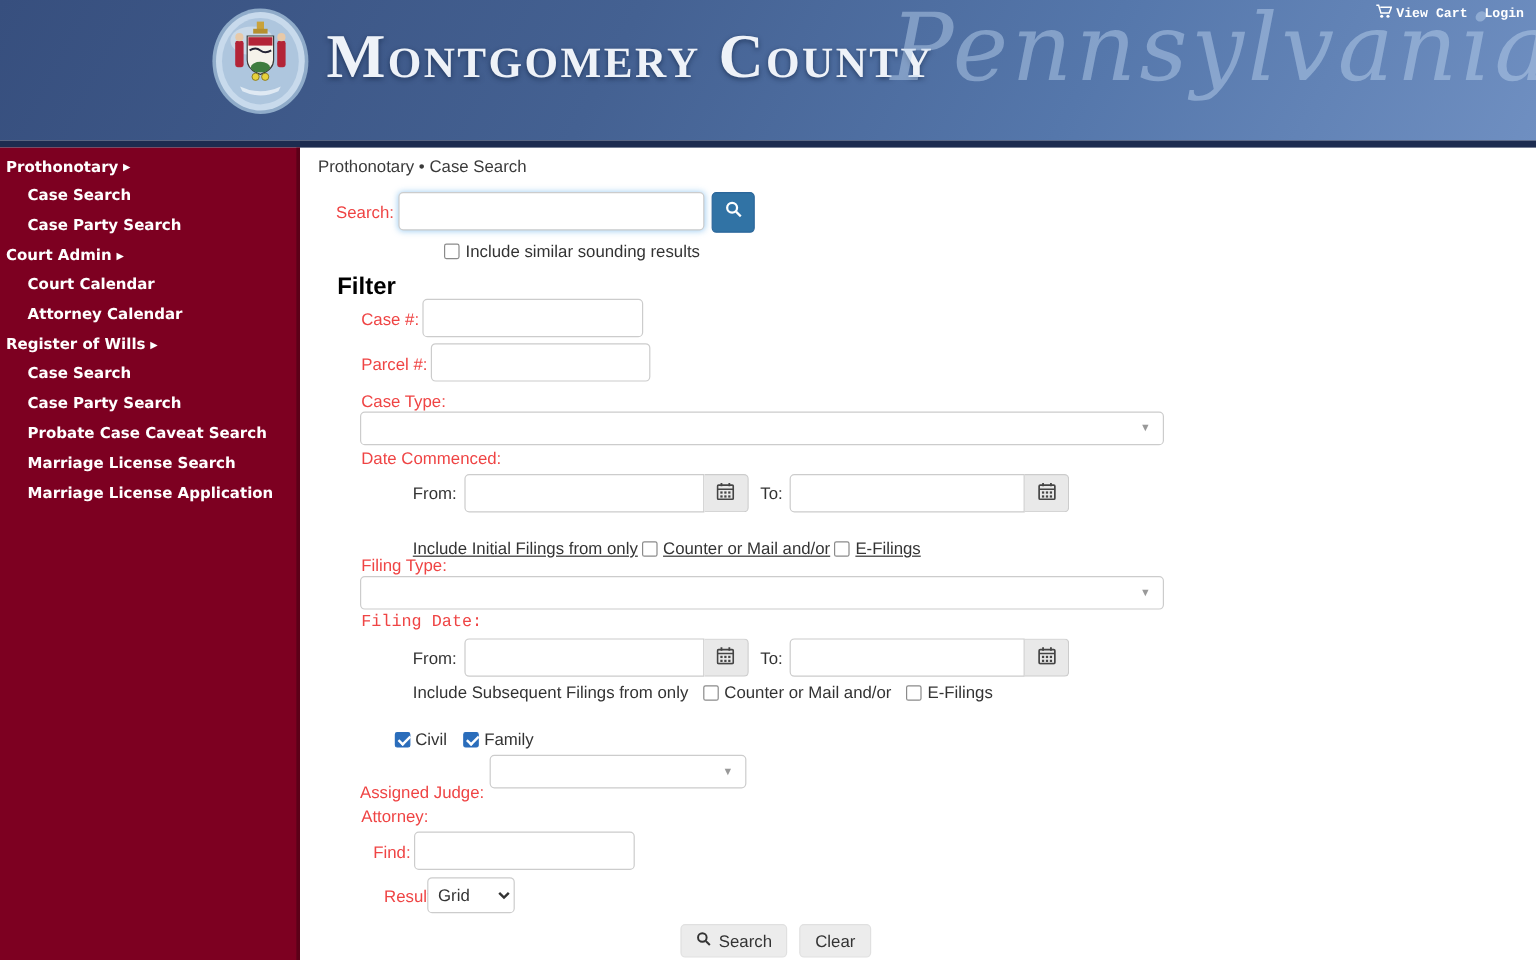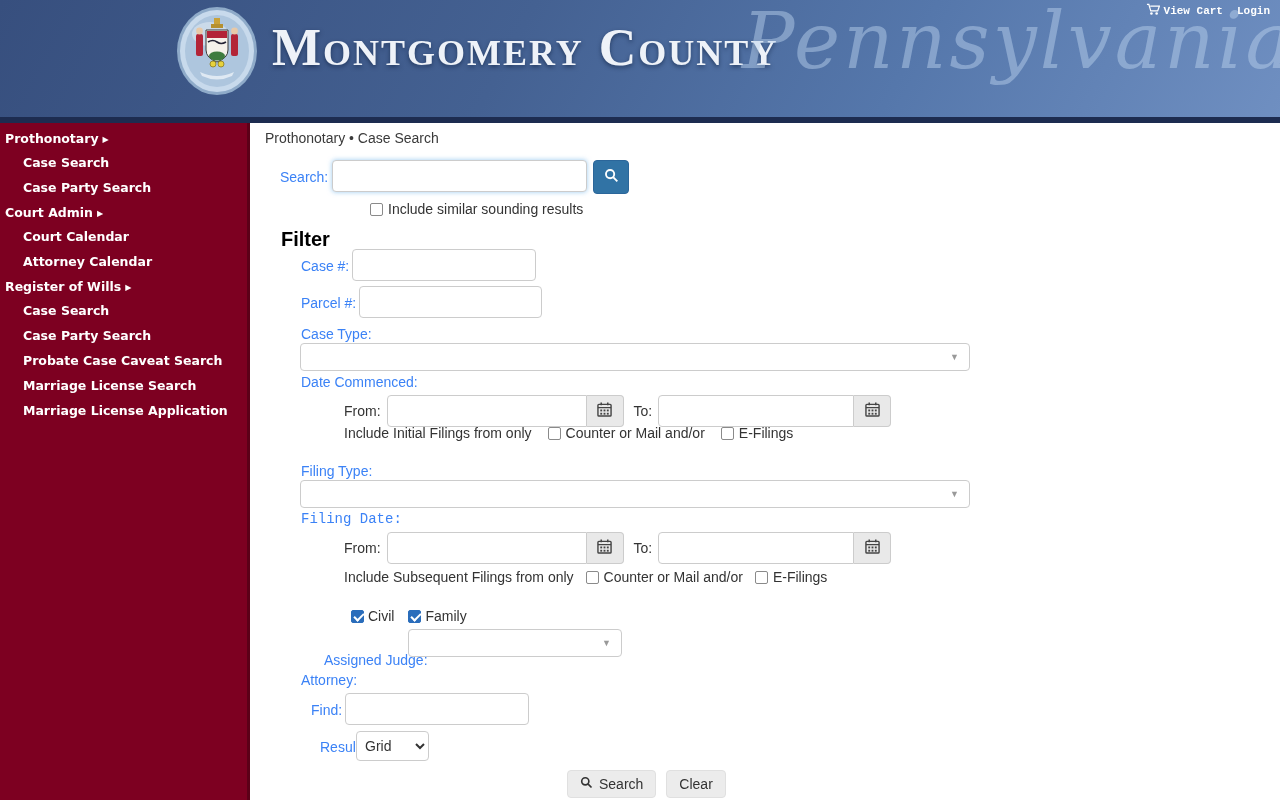--- a/index.html
+++ b/index.html
@@ -39,21 +39,21 @@
     position:absolute; top:123px; left:0; width:250px; height:677px;
     background:#7d0021; border-right:3px solid #5c0018;
     font-family:"DejaVu Sans", sans-serif; color:#fff; font-weight:bold; font-size:12.5px;
     padding-top:3px;
   }
   .nav-section-header { padding:5px 5px 4px 5px; cursor:pointer; }
   .nav-item { padding:5px 5px 5px 23px; cursor:pointer; }
   .arrow { font-size:8px; margin-left:4px; vertical-align:1px; }
 
   
-  .main-label { position:absolute; font-size:14px; color:#3b82f6; white-space:nowrap; }
+  .main-label { position:absolute; font-size:14px; color:#ef4444; white-space:nowrap; }
   .breadcrumb { position:absolute; left:265px; top:130px; font-size:14px; color:#3a3a3a; }
 
   input[type="text"] {
     border:1px solid #ccc; border-radius:4px; height:32px; padding:0 8px;
     font-size:14px; color:#333; font-family:"Liberation Sans", sans-serif; outline:none;
     background:#fff;
   }
   .search-input {
     position:absolute; left:332px; top:160px; width:255px; height:34px;
     border-color:#6cb1e1; box-shadow:0 0 5px rgba(102,175,233,.65);
@@ -242,21 +242,21 @@
                 <rect x="10.5" y="8" width="2" height="2"></rect>
                 <rect x="3.5" y="11.5" width="2" height="2"></rect>
                 <rect x="7" y="11.5" width="2" height="2"></rect>
                 <rect x="10.5" y="11.5" width="2" height="2"></rect>
               </g>
           </svg>
         </span>
       </span>
     </span>
   </div>
-  <div class="row-flex" style="left:316px; top:425px; gap:16px;">
+  <div class="row-flex" style="left:316px; top:449px; gap:3px;text-decoration:underline;">
     <span>Include Initial Filings from only</span>
     <label class="cb-label">
       <input type="checkbox" style="">
       <span>Counter or Mail and/or</span>
     </label>
     <label class="cb-label">
       <input type="checkbox" style="">
       <span>E-Filings</span>
     </label>
   </div>
@@ -318,32 +318,32 @@
     <label class="cb-label">
       <input type="checkbox" style="">
       <span>Counter or Mail and/or</span>
     </label>
     <label class="cb-label">
       <input type="checkbox" style="">
       <span>E-Filings</span>
     </label>
   </div>
 
-  <div class="row-flex" style="left:301px; top:608px; gap:14px;margin-left:22px;">
+  <div class="row-flex" style="left:301px; top:608px; gap:14px;">
     <label class="cb-label" style="gap:4px;">
       <input type="checkbox" checked="" style="">
       <span>Civil</span>
     </label>
     <label class="cb-label" style="gap:4px;">
       <input type="checkbox" checked="" style="">
       <span>Family</span>
     </label>
   </div>
 
-  <div class="main-label" style="left:300px; top:652px;margin-left:24px;">Assigned Judge:</div>
+  <div class="main-label" style="left:300px; top:652px;">Assigned Judge:</div>
   <div class="combobox" style="left:408px; top:629px; width:214px;">
     <span class="caret">▼</span>
   </div>
 
   <div class="main-label" style="left:301px; top:672px;">Attorney:</div>
   <div class="main-label" style="left:311px; top:702px;">Find:</div>
   <input type="text" style="position: absolute; left: 345px; top: 693px; width: 184px;" value="">
 
   <div class="main-label" style="left:300px; top:739px;margin-left:20px;">Results:</div>
   <select style="position:absolute; left:356px; top:731px; width:73px; height:30px;">

